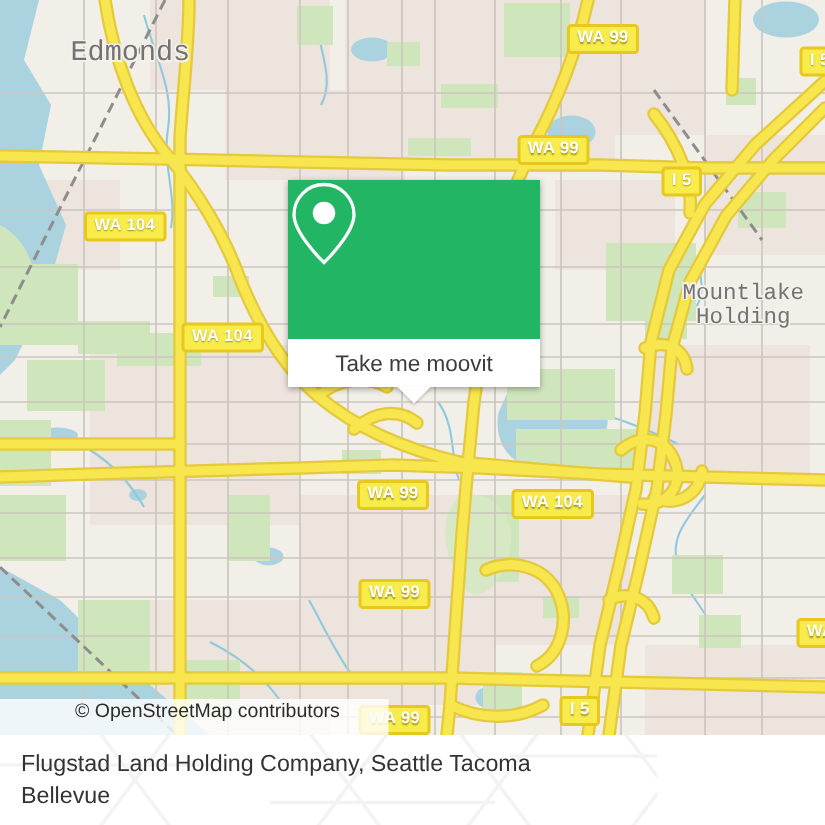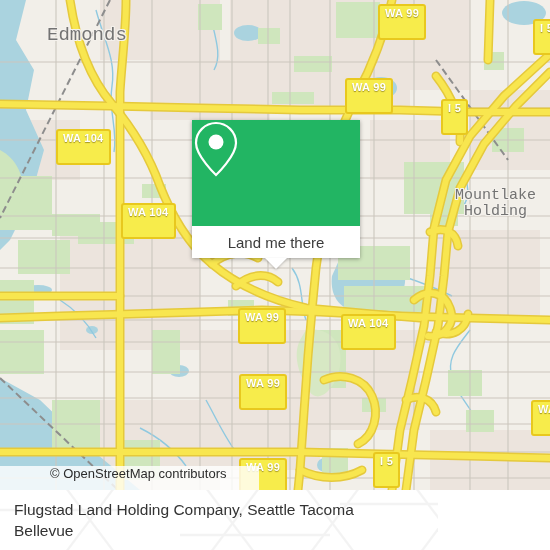--- a/index.html
+++ b/index.html
@@ -14,22 +14,22 @@
   .place-label{position:absolute;color:#737373;font-family:Liberation Mono, monospace;
     text-shadow:1px 0 #f4f1ec,-1px 0 #f4f1ec,0 1px #f4f1ec,0 -1px #f4f1ec,
                 1px 1px #f4f1ec,-1px -1px #f4f1ec,1px -1px #f4f1ec,-1px 1px #f4f1ec;
     white-space:nowrap;pointer-events:none;}
   .place-edmonds{left:47px;top:24px;font-size:19px;}
   .place-mlt{left:455px;top:188px;font-size:15px;text-align:center;line-height:16px;}
   .place-mlt span{display:block;}
 
   
   .shield{position:absolute;background:#f7ec4b;border:2px solid #e8c81e;border-radius:3px;
-    color:#fff;font-size:11px;font-weight:bold;line-height:13px;padding:1px 5px 18px;
-    text-shadow:0 1px 1px rgba(90,75,0,.55);white-space:nowrap;letter-spacing:.3px;}
+    color:#fff;font-size:11px;font-weight:bold;line-height:13px;padding:1px 5px 2px;
+    text-shadow:0 1px 1px rgba(90,75,0,.55);white-space:nowrap;letter-spacing:.3px;margin-top:12px;}
 
   
   #callout{position:absolute;left:192px;top:120px;width:168px;height:138px;
     box-shadow:0 1px 4px rgba(0,0,0,.35);}
   #callout-head{height:106px;background:#22b563;display:flex;align-items:center;justify-content:center;}
   #callout-foot{height:32px;background:#fff;display:flex;align-items:center;justify-content:center;}
   #callout-label{font-size:15px;color:#3c3c3c;}
   #callout-tail{position:absolute;left:50%;margin-left:-11px;top:138px;width:0;height:0;
     border-left:11px solid transparent;border-right:11px solid transparent;
     border-top:11px solid #fff;filter:drop-shadow(0 1px 1px rgba(0,0,0,.22));}
@@ -252,21 +252,21 @@
     <div class="shield" style="left:373px;top:452px">I 5</div>
 
     <div id="callout">
       <div id="callout-head">
         <svg width="48" height="58" viewBox="0 0 48 58">
           <path d="M24 3 C13 3 4 12 4 23 C4 36 24 55 24 55 C24 55 44 36 44 23 C44 12 35 3 24 3 Z" fill="none" stroke="#ffffff" stroke-width="2.2"></path>
           <circle cx="24" cy="22" r="7.5" fill="#ffffff"></circle>
         </svg>
       </div>
       <div id="callout-foot">
-        <span id="callout-label">Land me there</span>
+        <span id="callout-label">Take me moovit</span>
       </div>
       <div id="callout-tail"></div>
     </div>
 
     <div id="attrib">
       <span>© OpenStreetMap contributors</span>
     </div>
   </div>
 
   <div id="footer">

